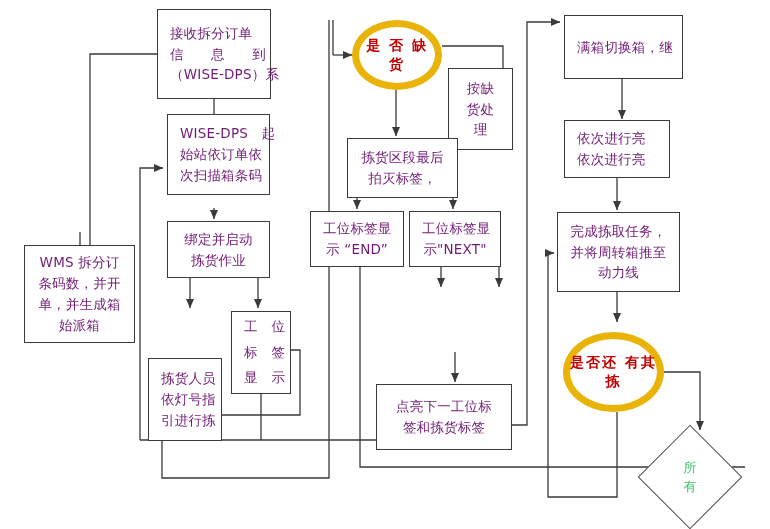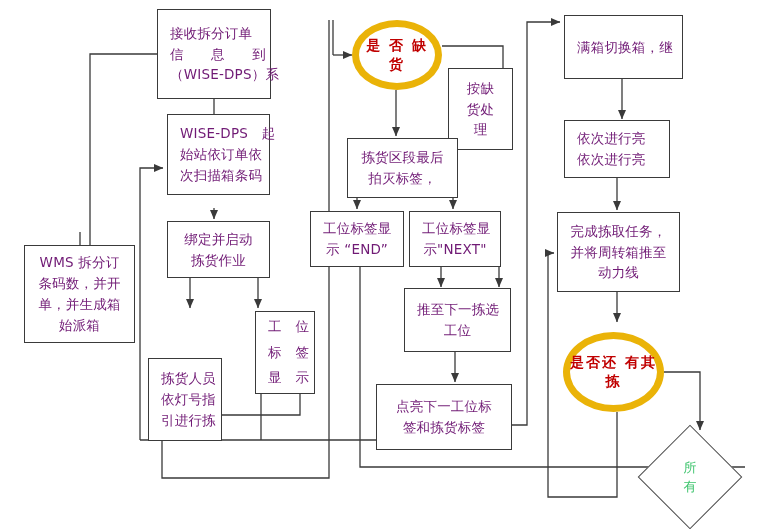--- a/index.html
+++ b/index.html
@@ -208,21 +208,21 @@
   </div>
 
   <div class="node box" style="left:148px; top:311px; width:74px; height:83px;margin-top:47px;">
     <div class="lines">
       <span class="ln">拣货人员</span>
       <span class="ln">依灯号指</span>
       <span class="ln">引进行拣</span>
     </div>
   </div>
 
-  <div class="node box justify vert" style="left:231px; top:311px; width:60px; height:83px;margin-left:24px;">
+  <div class="node box justify vert" style="left:231px; top:311px; width:60px; height:83px;">
     <div class="lines">
       <span class="ln">
           <span>工　位</span>
         </span>
       <span class="ln">
           <span>标　签</span>
         </span>
       <span class="ln">
           <span>显　示</span>
         </span>
@@ -258,26 +258,20 @@
     </div>
   </div>
 
   <div class="node box" style="left:409px; top:211px; width:92px; height:56px;">
     <div class="lines">
       <span class="ln">工位标签显</span>
       <span class="ln">示"NEXT"</span>
     </div>
   </div>
 
-  <div class="node box" style="left:404px; top:288px; width:107px; height:64px;">
-    <div class="lines">
-      <span class="ln">推至下一拣选</span>
-      <span class="ln">工位</span>
-    </div>
-  </div>
 
   <div class="node box" style="left:376px; top:384px; width:136px; height:66px;">
     <div class="lines">
       <span class="ln">点亮下一工位标</span>
       <span class="ln">签和拣货标签</span>
     </div>
   </div>
 
   <div class="node box" style="left:564px; top:15px; width:119px; height:64px;">
     <div class="lines">

